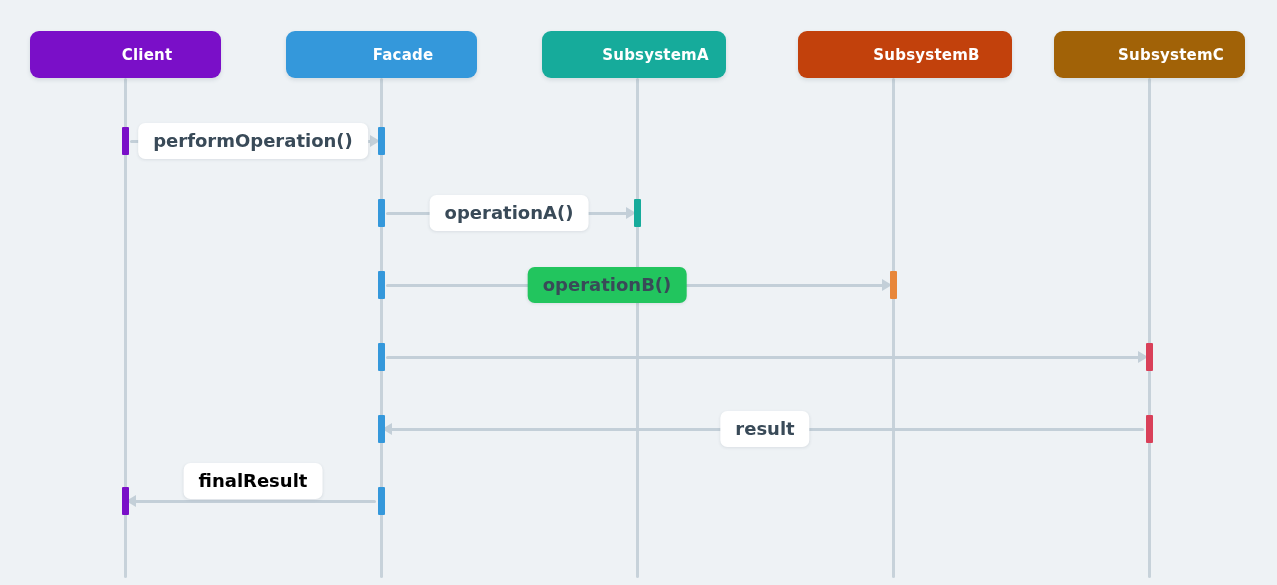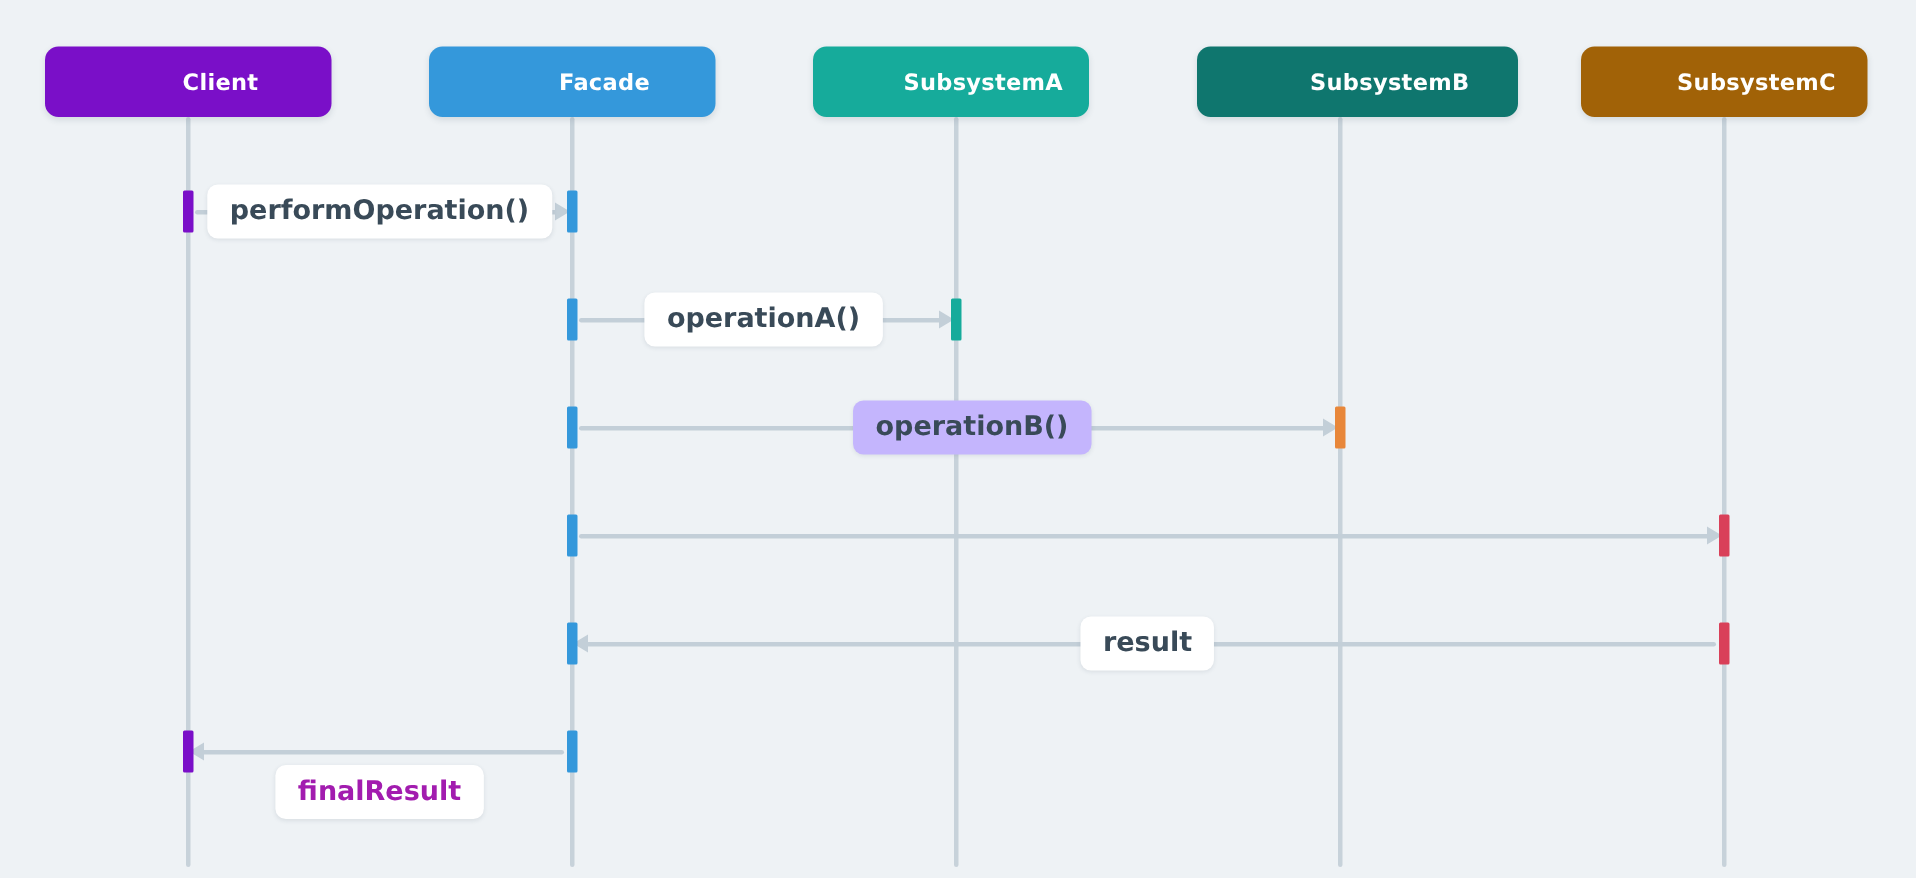--- a/index.html
+++ b/index.html
@@ -107,43 +107,43 @@
     <div class="lifeline" style="left: 1149px; top: 78px; height: 500px; background: rgb(199, 210, 218);"></div>
     <div class="participant" style="left: 125px; top: 31px; width: 191px; margin-left: -95.5px; background: rgb(122, 15, 200);">
       <span class="participant-label">Client</span>
     </div>
     <div class="participant" style="left: 381px; top: 31px; width: 191px; margin-left: -95.5px; background: rgb(52, 152, 219);">
       <span class="participant-label">Facade</span>
     </div>
     <div class="participant" style="left: 637px; top: 31px; width: 184px; margin-left: -95.5px; background: rgb(22, 171, 155);">
       <span class="participant-label">SubsystemA</span>
     </div>
-    <div class="participant" style="left: 893px; top: 31px; width: 214px; margin-left: -95.5px; background: #0f766e;">
+    <div class="participant" style="left: 893px; top: 31px; width: 214px; margin-left: -95.5px; background: #c2410c;">
       <span class="participant-label">SubsystemB</span>
     </div>
     <div class="participant" style="left: 1149px; top: 31px; width: 191px; margin-left: -95.5px; background: #a16207;">
       <span class="participant-label">SubsystemC</span>
     </div>
     <div class="msg-line" style="left: 130px; width: 246px; top: 139.5px; background: rgb(195, 207, 216);"></div>
     <div class="arrow-head right" style="top: 135px; left: 370px; border-left-color: rgb(195, 207, 216);"></div>
     <div class="msg-label" style="left: 253px; top: 141px; background: rgb(255, 255, 255); color: rgb(57, 74, 88);">performOperation()</div>
     <div class="msg-line" style="left: 386px; width: 246px; top: 211.5px; background: rgb(195, 207, 216);"></div>
     <div class="arrow-head right" style="top: 207px; left: 626px; border-left-color: rgb(195, 207, 216);"></div>
     <div class="msg-label" style="left: 509px; top: 213px; background: rgb(255, 255, 255); color: rgb(57, 74, 88);">operationA()</div>
     <div class="msg-line" style="left: 386px; width: 502px; top: 283.5px; background: rgb(195, 207, 216);"></div>
     <div class="arrow-head right" style="top: 279px; left: 882px; border-left-color: rgb(195, 207, 216);"></div>
-    <div class="msg-label" style="left: 648px; top: 285px; background: #c4b5fd; color: rgb(57, 74, 88);">operationB()</div>
+    <div class="msg-label" style="left: 607px; top: 285px; background: #22c55e; color: rgb(57, 74, 88);">operationB()</div>
     <div class="msg-line" style="left: 386px; width: 758px; top: 355.5px; background: rgb(195, 207, 216);"></div>
     <div class="arrow-head right" style="top: 351px; left: 1138px; border-left-color: rgb(195, 207, 216);"></div>
     <div class="msg-line" style="left: 386px; width: 758px; top: 427.5px; background: rgb(195, 207, 216);"></div>
     <div class="arrow-head left" style="top: 423px; left: 382px; border-right-color: rgb(195, 207, 216);"></div>
     <div class="msg-label" style="left: 765px; top: 429px; background: rgb(255, 255, 255); color: rgb(57, 74, 88);">result</div>
     <div class="msg-line" style="left: 130px; width: 246px; top: 499.5px; background: rgb(195, 207, 216);"></div>
     <div class="arrow-head left" style="top: 495px; left: 126px; border-right-color: rgb(195, 207, 216);"></div>
-    <div class="msg-label" style="left: 253px; top: 528px; background: rgb(255, 255, 255); color: #a21caf;">finalResult</div>
+    <div class="msg-label" style="left: 253px; top: 481px; background: rgb(255, 255, 255); color: #000000;">finalResult</div>
     <div class="activation" style="left: 125px; top: 127px; background: rgb(122, 15, 200);"></div>
     <div class="activation" style="left: 381px; top: 127px; background: rgb(52, 152, 219);"></div>
     <div class="activation" style="left: 381px; top: 199px; background: rgb(52, 152, 219);"></div>
     <div class="activation" style="left: 637px; top: 199px; background: rgb(22, 171, 155);"></div>
     <div class="activation" style="left: 381px; top: 271px; background: rgb(52, 152, 219);"></div>
     <div class="activation" style="left: 893px; top: 271px; background: rgb(232, 135, 58);"></div>
     <div class="activation" style="left: 381px; top: 343px; background: rgb(52, 152, 219);"></div>
     <div class="activation" style="left: 1149px; top: 343px; background: rgb(217, 64, 89);"></div>
     <div class="activation" style="left: 381px; top: 415px; background: rgb(52, 152, 219);"></div>
     <div class="activation" style="left: 1149px; top: 415px; background: rgb(217, 64, 89);"></div>

